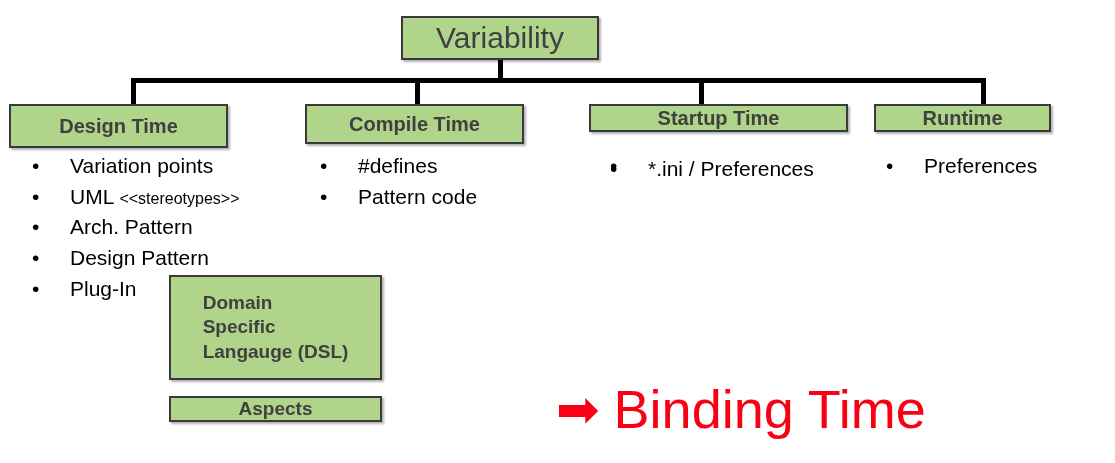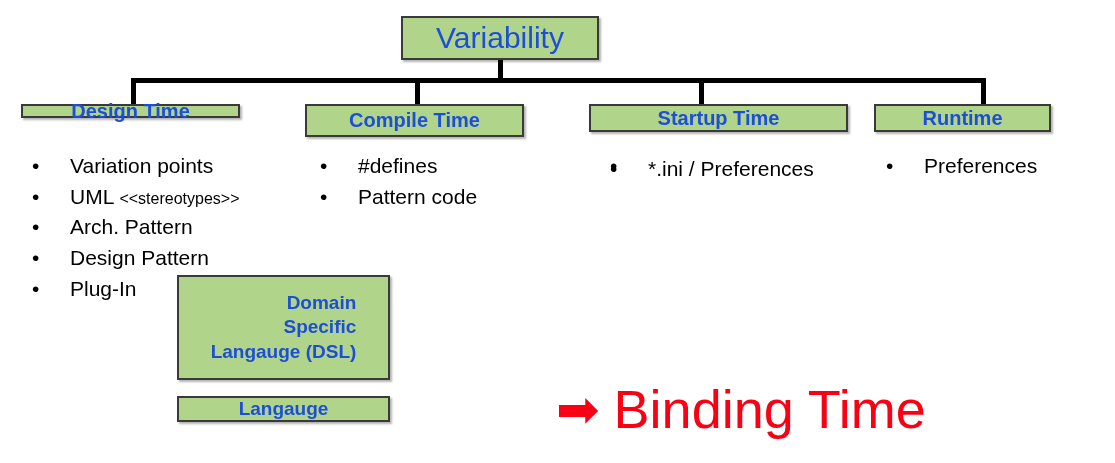--- a/index.html
+++ b/index.html
@@ -22,36 +22,35 @@
   
   .gbox {
     position: absolute;
     box-sizing: border-box;
     background: #b0d48a;
     border: 2px solid #3a3a3a;
     box-shadow: 2px 2px 2px rgba(0,0,0,0.30);
     display: flex;
     align-items: center;
     justify-content: center;
-    text-align: right;
-    color: #1d4ed8;
+    text-align: left;
+    color: #404040;
   }
   .gbox.root {
     font-size: 30px;
     font-weight: 400;
   }
   .gbox.lvl2 {
     font-size: 20px;
     font-weight: bold;
   }
   .gbox.extra {
     font-size: 19px;
     font-weight: bold;
     line-height: 1.28;
-    margin-left: 8px;
   }
 
   
   .line {
     position: absolute;
     background: #000000;
   }
   .line.v { width: 4px; }
   .line.h { height: 4px; }
 
@@ -110,25 +109,25 @@
     <span>Variability</span>
   </div>
 
   <div class="line v" style="left:498px; top:60px; width:5px; height:20px;"></div>
   <div class="line h" style="left:131px; top:78px; width:855px; height:5px;"></div>
   <div class="line v" style="left:131px; top:78px; width:5px; height:27px;"></div>
   <div class="line v" style="left:415px; top:78px; width:5px; height:27px;"></div>
   <div class="line v" style="left:699px; top:78px; width:5px; height:27px;"></div>
   <div class="line v" style="left:981px; top:78px; width:5px; height:27px;"></div>
 
-  <div class="gbox lvl2" style="left:21px; top:104px; width:219px; height:14px;">
+  <div class="gbox lvl2" style="left:9px; top:104px; width:219px; height:44px;">
     <span>Design Time</span>
   </div>
 
-  <div class="gbox lvl2" style="left:305px; top:104px; width:219px; height:33px;">
+  <div class="gbox lvl2" style="left:305px; top:104px; width:219px; height:40px;">
     <span>Compile Time</span>
   </div>
 
   <div class="gbox lvl2" style="left:589px; top:104px; width:259px; height:28px;">
     <span>Startup Time</span>
   </div>
 
   <div class="gbox lvl2" style="left:874px; top:104px; width:177px; height:28px;">
     <span>Runtime</span>
   </div>
@@ -153,21 +152,21 @@
 
   <ul class="bullets" id="list-runtime" style="left:876px; top:152px; width:220px;">
       <li><span class="dot">•</span><span>Preferences</span></li>
     </ul>
 
   <div class="gbox extra" id="box-dsl" style="left:169px; top:275px; width:213px; height:105px;">
     <span>Domain<br>Specific<br>Langauge (DSL)</span>
   </div>
 
   <div class="gbox extra" id="box-aspects" style="left:169px; top:396px; width:213px; height:26px;">
-    <span>Langauge</span>
+    <span>Aspects</span>
   </div>
 
   <div id="binding-callout" style="left:556px; top:382px;">
     <span class="arrow-glyph">➡</span>
     <span class="callout-text">Binding Time</span>
   </div>
 
 </div>
 
 </body></html>

